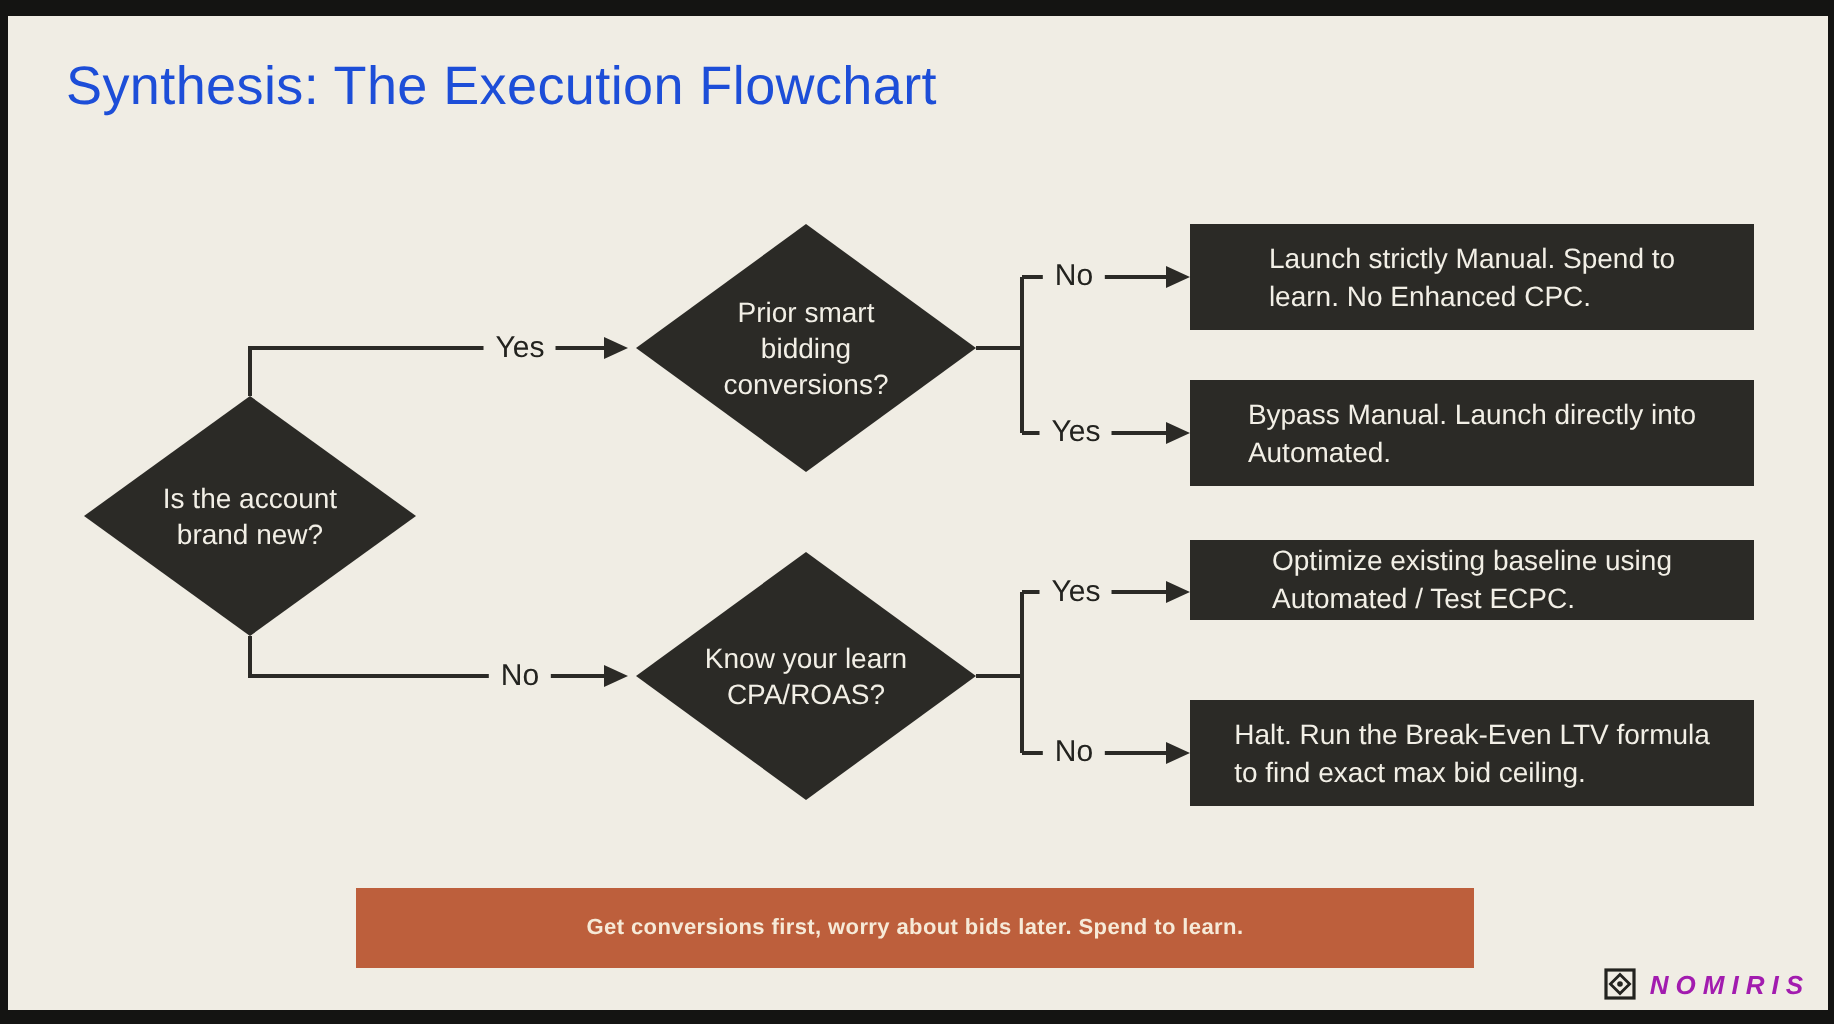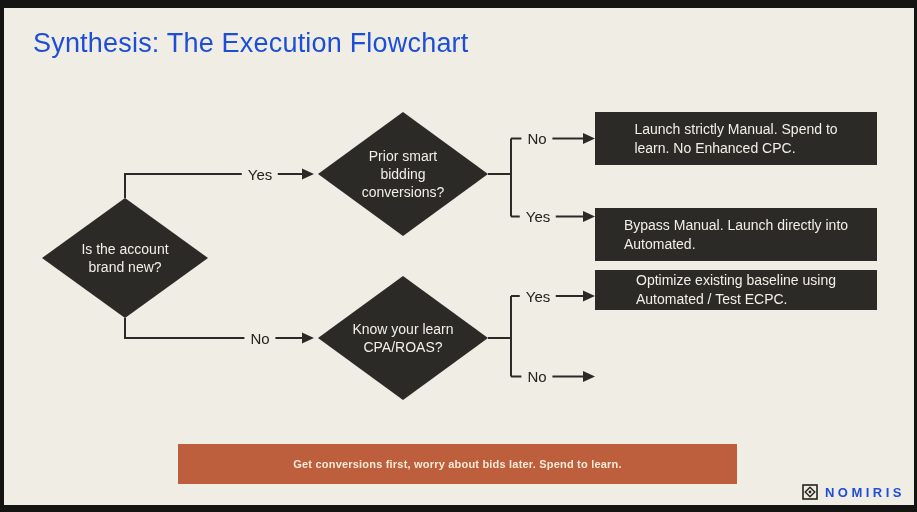--- a/index.html
+++ b/index.html
@@ -27,36 +27,36 @@
   }
   .d1{left:38px;top:190px;width:166px;height:120px;}
   .d2{left:314px;top:104px;width:170px;height:124px;}
   .d3{left:314px;top:268px;width:170px;height:124px;}
   .outcome{
     position:absolute;left:591px;width:282px;
     display:flex;align-items:center;justify-content:center;
     background:var(--ink,#2b2a26);color:var(--node-text,#f2efe6);
     font-size:14px;line-height:1.35;white-space:pre-line;
   }
-  .o1{top:104px;height:53px;} .o2{top:182px;height:53px;margin-top:18px;}
+  .o1{top:104px;height:53px;} .o2{top:182px;height:53px;}
   .o3{top:262px;height:40px;} .o4{top:342px;height:53px;}
   .branch-label{
     position:absolute;transform:translate(-50%,-50%);
     background:var(--background,#f0ede4);padding:0 6px;
     font-size:15px;color:#23231f;
   }
   .banner{
     position:absolute;left:174px;top:436px;width:559px;height:40px;
     background:var(--banner-bg,#bd5f3c);color:var(--banner-text,#f6ead8);
     display:flex;align-items:center;justify-content:center;
     font-size:11px;letter-spacing:0.2px;font-weight:bold;
   }
   .logo{
     position:absolute;right:9px;bottom:5px;
-    display:flex;align-items:center;gap:7px;color:#1d4ed8;
+    display:flex;align-items:center;gap:7px;color:#a21caf;font-style:italic;
   }
   .logo-text{font-size:13px;font-weight:bold;letter-spacing:3.5px;}
   .logo-mark{display:block;}
 </style>
 </head>
 <body>
 
 <div class="slide">
 
   <div class="title">Synthesis: The Execution Flowchart</div>
@@ -100,20 +100,22 @@
   <span class="branch-label" style="left:534px;top:208px;">Yes</span>
   <span class="branch-label" style="left:534px;top:288px;">Yes</span>
   <span class="branch-label" style="left:533px;top:368px;">No</span>
 
   <div class="outcome o1">Launch strictly Manual. Spend to
 learn. No Enhanced CPC.</div>
   <div class="outcome o2">Bypass Manual. Launch directly into
 Automated.</div>
   <div class="outcome o3">Optimize existing baseline using
 Automated / Test ECPC.</div>
+  <div class="outcome o4">Halt. Run the Break-Even LTV formula
+to find exact max bid ceiling.</div>
 
   <div class="banner">Get conversions first, worry about bids later. Spend to learn.</div>
 
   <div class="logo">
     <svg class="logo-mark" width="16" height="16" viewBox="0 0 16 16" xmlns="http://www.w3.org/2000/svg">
       <rect x="1" y="1" width="14" height="14" fill="none" stroke="#23231f" stroke-width="1.6"></rect>
       <path d="M8 3.2 L12.8 8 L8 12.8 L3.2 8 Z" fill="none" stroke="#23231f" stroke-width="1.4"></path>
       <circle cx="8" cy="8" r="1.4" fill="#23231f"></circle>
     </svg>
     <span class="logo-text">NOMIRIS</span>

